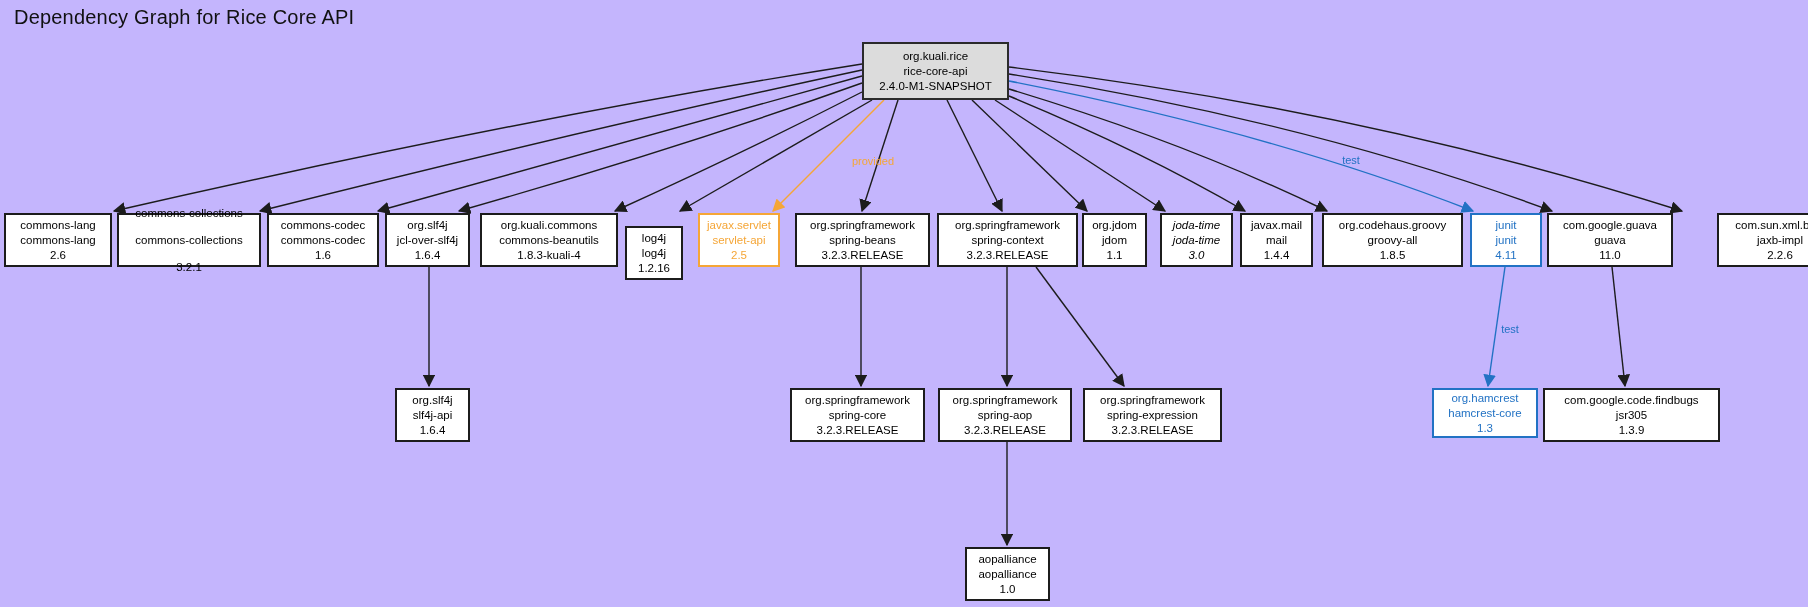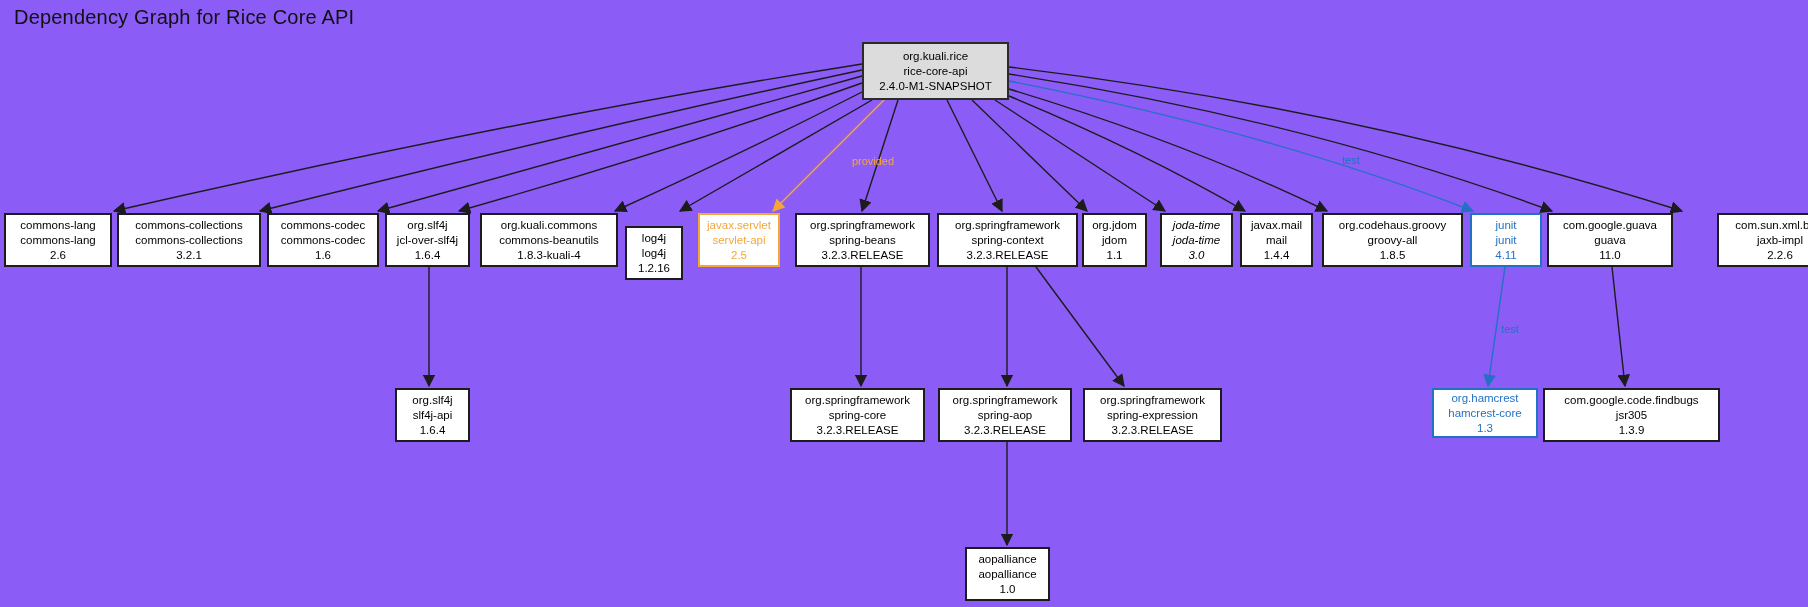--- a/index.html
+++ b/index.html
@@ -1,19 +1,19 @@
 <!DOCTYPE html>
 <html><head>
 <meta charset="utf-8">
 <style>
   html,body{margin:0;padding:0;background:#ffffff;}
   #canvas{
     position:relative;
     width:1808px;height:607px;
-    background:#8b5cf6;
+    background:#c4b5fd;
     font-family:"Liberation Sans", sans-serif;
     overflow:hidden;
   }
   #graph-title{
     position:absolute;left:14px;top:6px;
     font-size:20px;font-weight:400;color:#111;margin:0;
     letter-spacing:0.2px;
   }
   #edges-layer{position:absolute;left:0;top:0;width:1808px;height:607px;}
   .node{
@@ -83,21 +83,21 @@
       <div class="node root" style="left: 862px; top: 42px; width: 147px; height: 58px;">
         <div class="nl">org.kuali.rice</div>
         <div class="nl">rice-core-api</div>
         <div class="nl">2.4.0-M1-SNAPSHOT</div>
       </div>
       <div class="node default" style="left: 4px; top: 213px; width: 108px; height: 54px;">
         <div class="nl">commons-lang</div>
         <div class="nl">commons-lang</div>
         <div class="nl">2.6</div>
       </div>
-      <div class="node default" style="left: 117px; top: 213px; width: 144px; height: 54px;">
+      <div class="node default" style="left: 117px; top: 213px; width: 144px; height: 54px; gap: 12px;">
         <div class="nl">commons-collections</div>
         <div class="nl">commons-collections</div>
         <div class="nl">3.2.1</div>
       </div>
       <div class="node default" style="left: 267px; top: 213px; width: 112px; height: 54px;">
         <div class="nl">commons-codec</div>
         <div class="nl">commons-codec</div>
         <div class="nl">1.6</div>
       </div>
       <div class="node default" style="left: 385px; top: 213px; width: 85px; height: 54px;">

